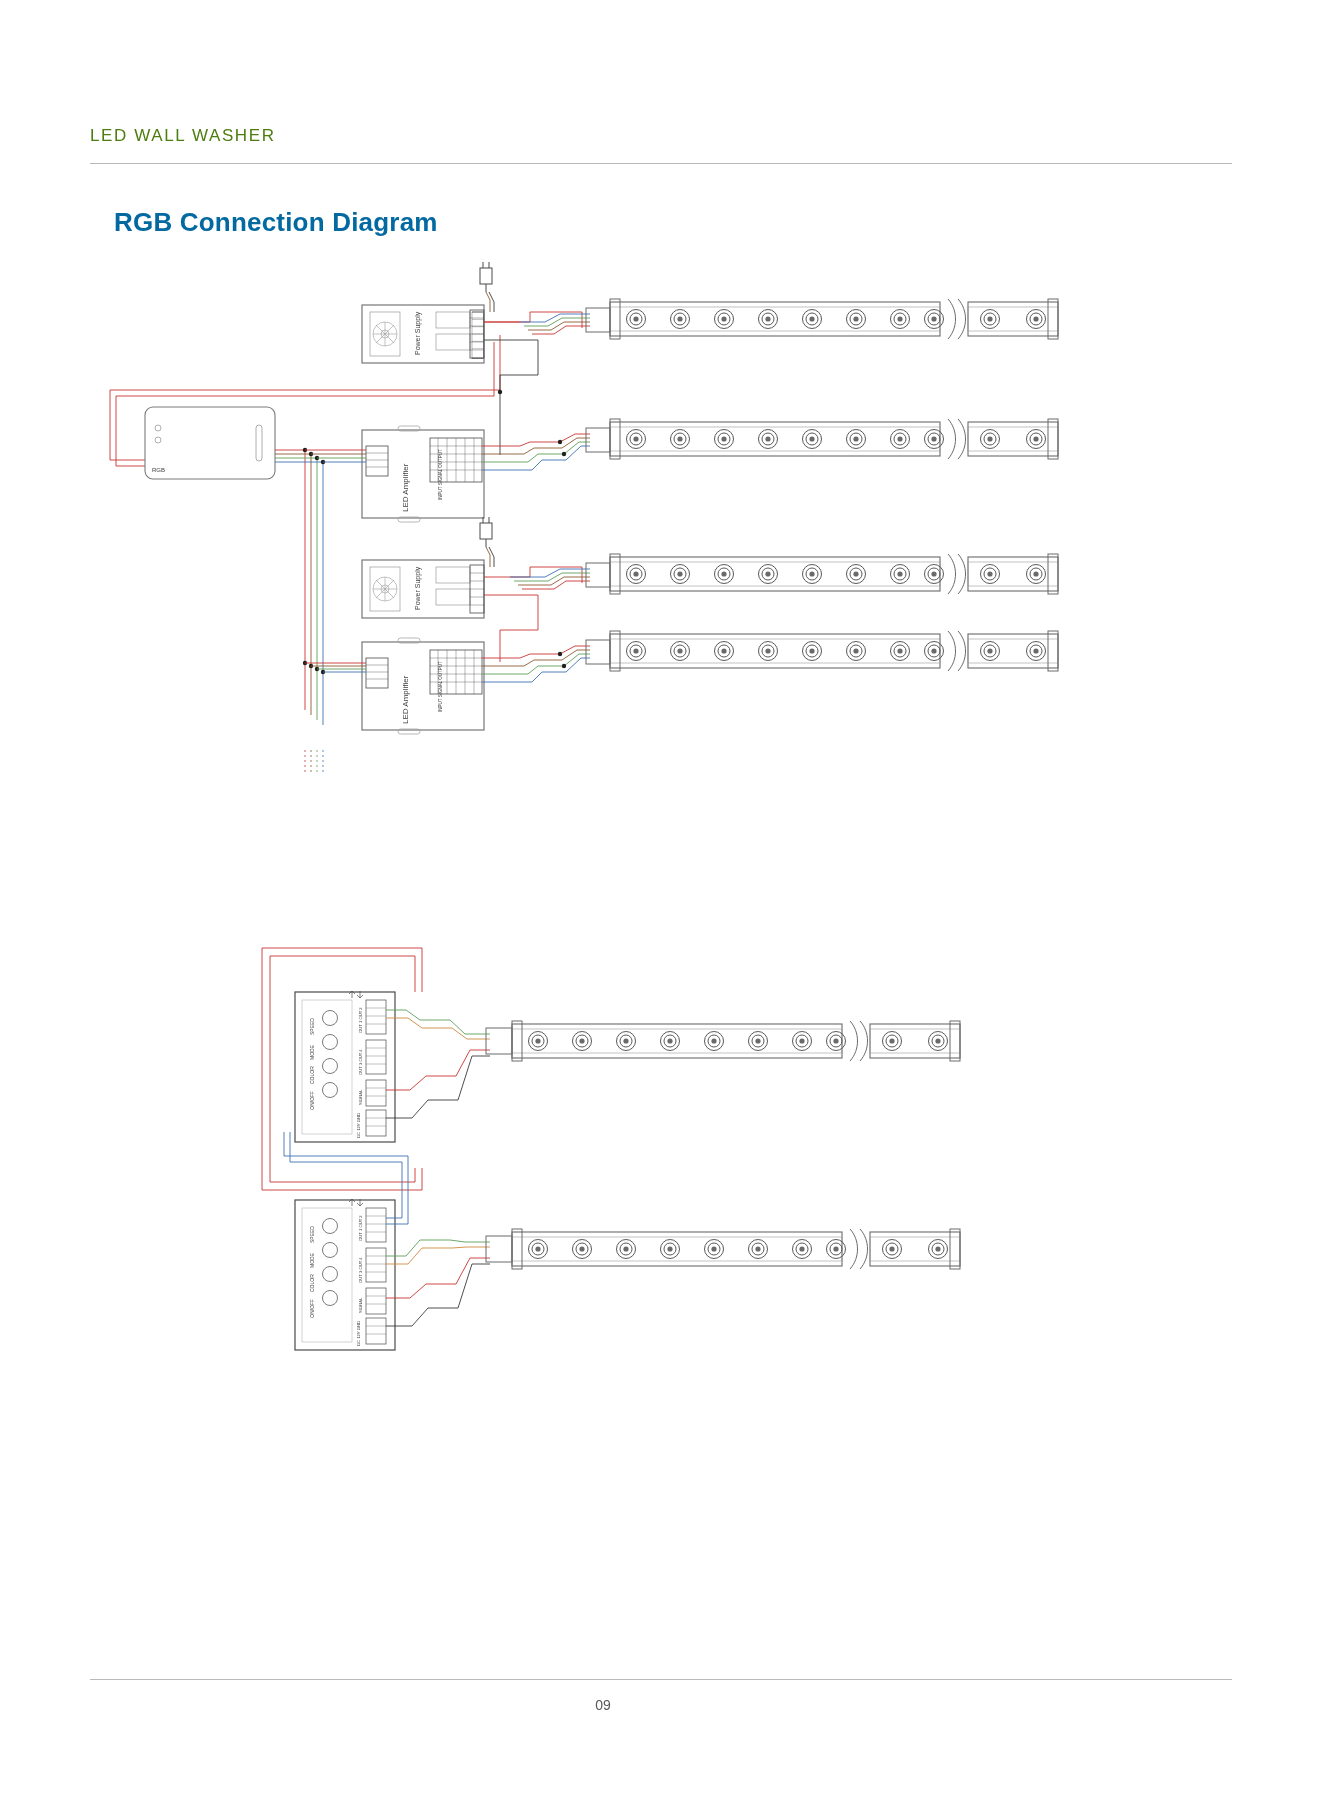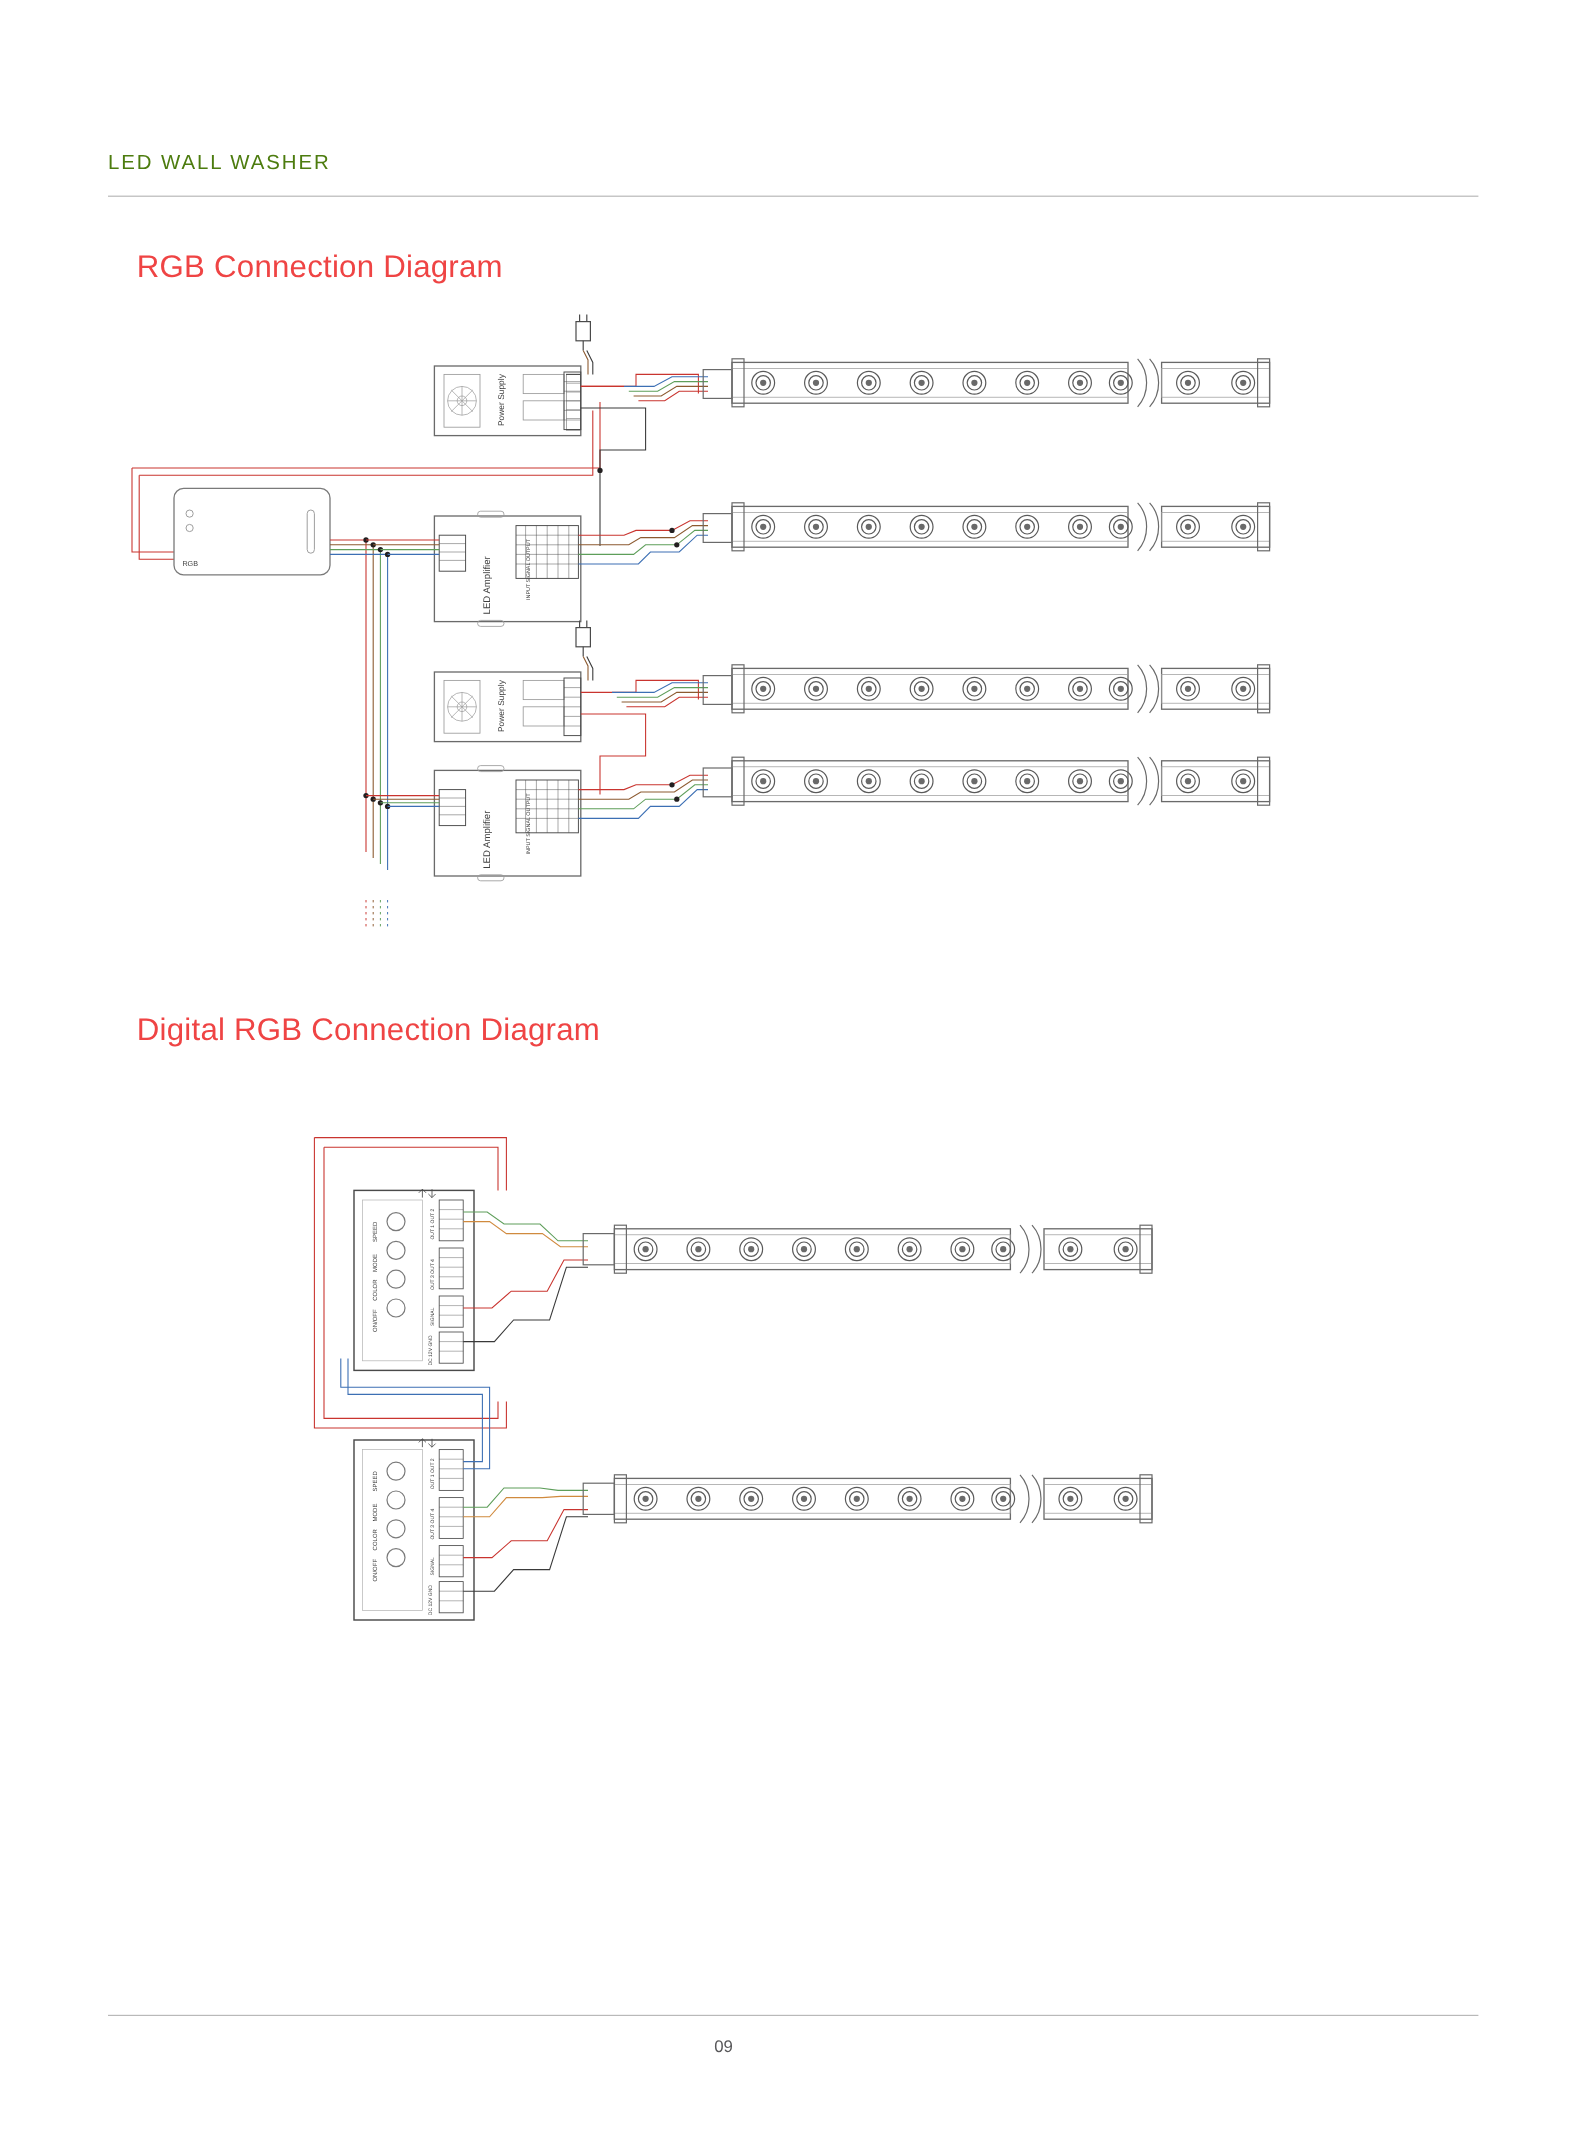--- a/index.html
+++ b/index.html
@@ -36,22 +36,22 @@
     top: 163px;
     width: 1142px;
     height: 1px;
     background: #b9b9b9;
   }
 
   
   .section-title {
     position: absolute;
     font-size: 26px;
-    color: #ef4444;
-    font-weight: 400;
+    color: #0369a1;
+    font-weight: 700;
     letter-spacing: 0.2px;
   }
   #title-rgb { left: 114px; top: 207px; }
   #title-digital { left: 114px; top: 843px; }
 
   
   .footer-rule {
     position: absolute;
     left: 90px;
     top: 1679px;
@@ -392,21 +392,20 @@
             <use href="#breakMark"></use>
           </g>
         <g transform="translate(358,0)">
             <use href="#fixtureTail"></use>
           </g>
       </g>
 
     </svg>
   </div>
 
-  <div class="section-title" id="title-digital">Digital RGB Connection Diagram</div>
 
   <div class="diagram" id="diagram-digital">
     <svg width="1150" height="500" viewBox="0 0 1150 500" xmlns="http://www.w3.org/2000/svg">
       <defs>
         <g id="dLedDot">
           <circle r="9.5" fill="none" stroke="#5a5a5a" stroke-width="1"></circle>
           <circle r="6" fill="none" stroke="#5a5a5a" stroke-width="1"></circle>
           <circle r="2.6" fill="#6a6a6a"></circle>
         </g>
         <g id="dFixtureBody">

